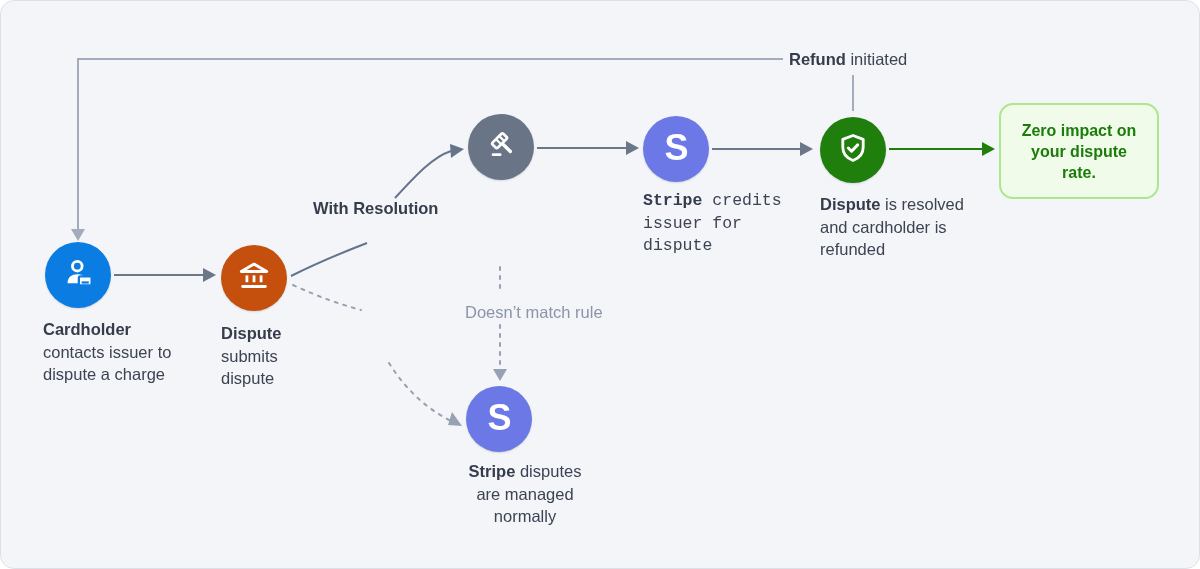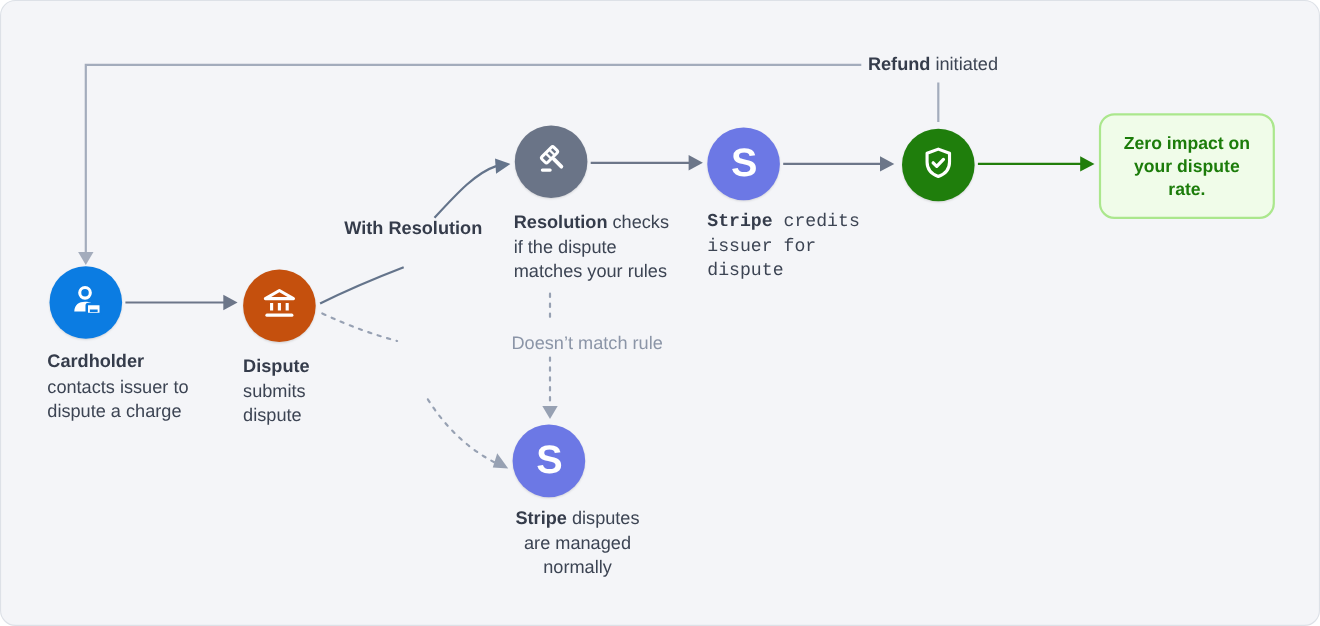--- a/index.html
+++ b/index.html
@@ -130,35 +130,35 @@
         <g transform="rotate(45 11 9)">
           <rect x="8.4" y="3.6" width="5.2" height="10.8" rx="1.2" fill="none" stroke="#fff" stroke-width="1.9"></rect>
           <line x1="8.4" y1="6.8" x2="13.6" y2="6.8" stroke="#fff" stroke-width="1.5"></line>
           <line x1="8.4" y1="10" x2="13.6" y2="10" stroke="#fff" stroke-width="1.5"></line>
         </g>
         <line x1="13.8" y1="11.8" x2="18.6" y2="16.6" stroke="#fff" stroke-width="2.4" stroke-linecap="round"></line>
         <line x1="6.4" y1="18.8" x2="11.4" y2="18.8" stroke="#fff" stroke-width="2" stroke-linecap="round"></line>
       </svg>
     </span>
   </div>
-  <div class="node-label" style="left:466px;top:190px;width:152px;"><span class="b">Resolution</span><span> checks if the dispute matches your rules</span></div>
 
   <div class="node" style="left: 642px; top: 115px; background-color: rgb(108, 120, 229);">
     <span class="s-letter">S</span>
   </div>
   <div class="node-label" style="left:642px;top:189px;width:140px;font-family:Liberation Mono, monospace;"><span class="b">Stripe</span><span> credits issuer for dispute</span></div>
 
   <div class="node" style="left: 819px; top: 116px; background-color: rgb(31, 126, 12);">
     <span>
       <svg width="34" height="34" viewBox="0 0 24 24">
         <path d="M12 3.2 L19.2 5.9 V11.5 C19.2 16.2 16.2 19.3 12 20.8 C7.8 19.3 4.8 16.2 4.8 11.5 V5.9 Z" fill="none" stroke="#fff" stroke-width="2" stroke-linejoin="round"></path>
         <path d="M8.7 12 L11 14.3 L15.3 9.8" fill="none" stroke="#fff" stroke-width="2.1" stroke-linecap="round" stroke-linejoin="round"></path>
       </svg>
     </span>
   </div>
+  <div class="node-label" style="left:819px;top:192px;width:152px;"><span class="b">Dispute</span><span> is resolved and cardholder is refunded</span></div>
 
   <div class="node" style="left: 465px; top: 385px; background-color: rgb(108, 120, 229);">
     <span class="s-letter">S</span>
   </div>
   <div class="node-label" style="left:463px;top:459px;width:122px;text-align:center;"><span class="b">Stripe</span><span> disputes are managed normally</span></div>
 
   <div class="edge-label" style="left:312px;top:196px;width:130px;">With Resolution</div>
   <div class="match-label" style="left:464px;top:300px;width:160px;">Doesn’t match rule</div>
 
   <div class="outcome-box" style="background-color: rgb(240, 252, 233); border-color: rgb(171, 231, 141);">

